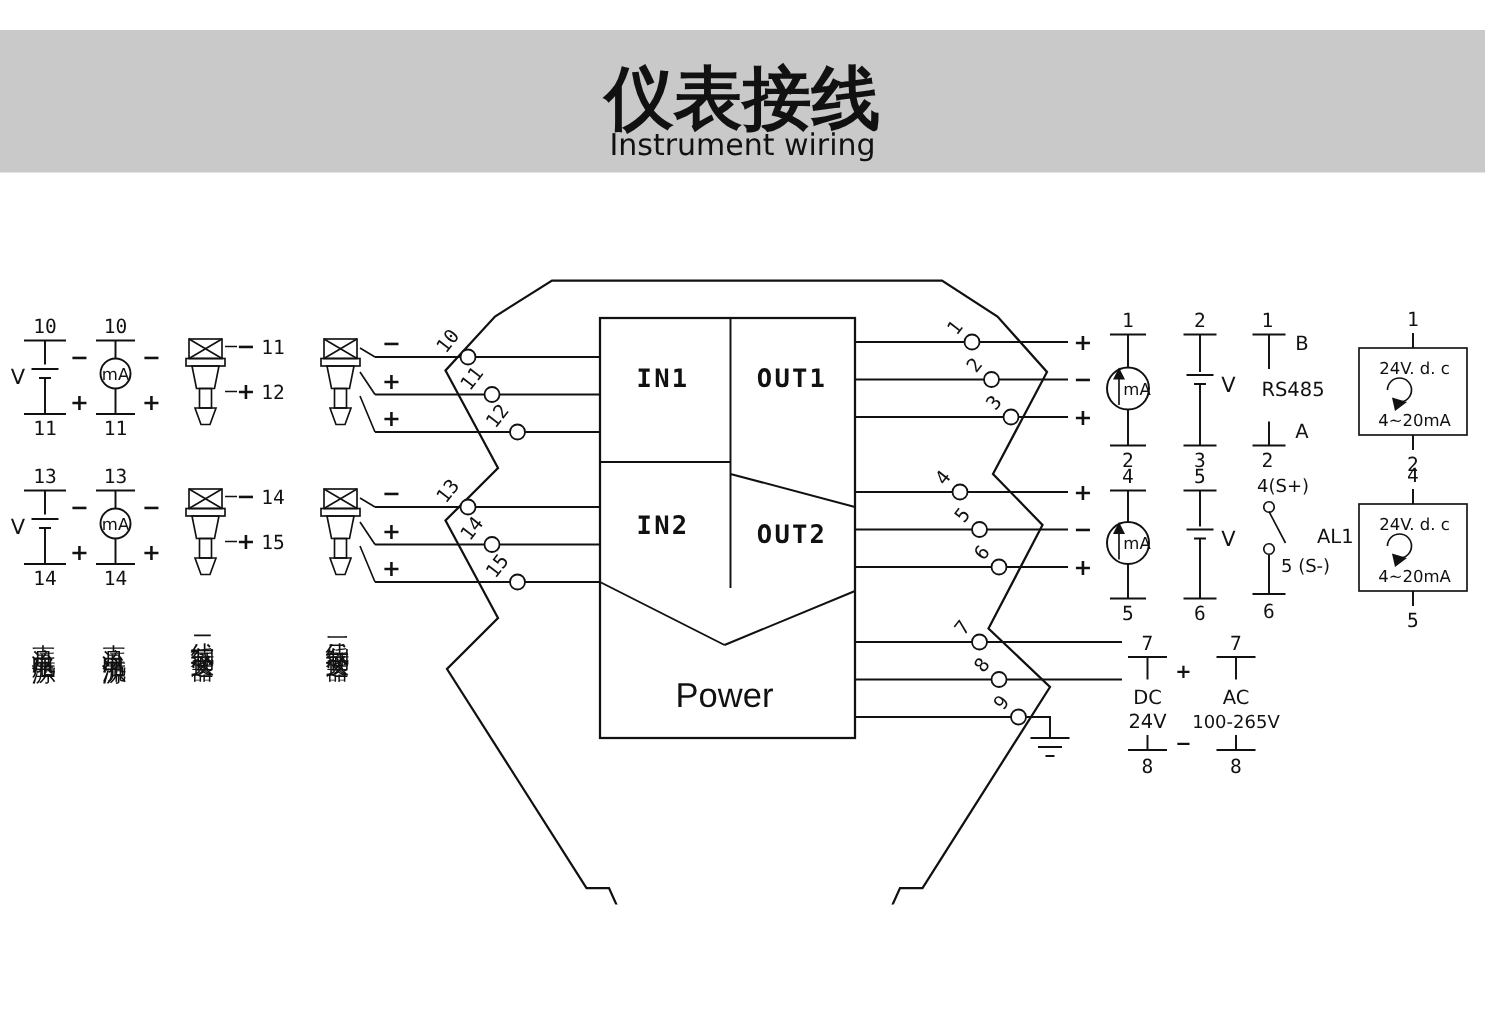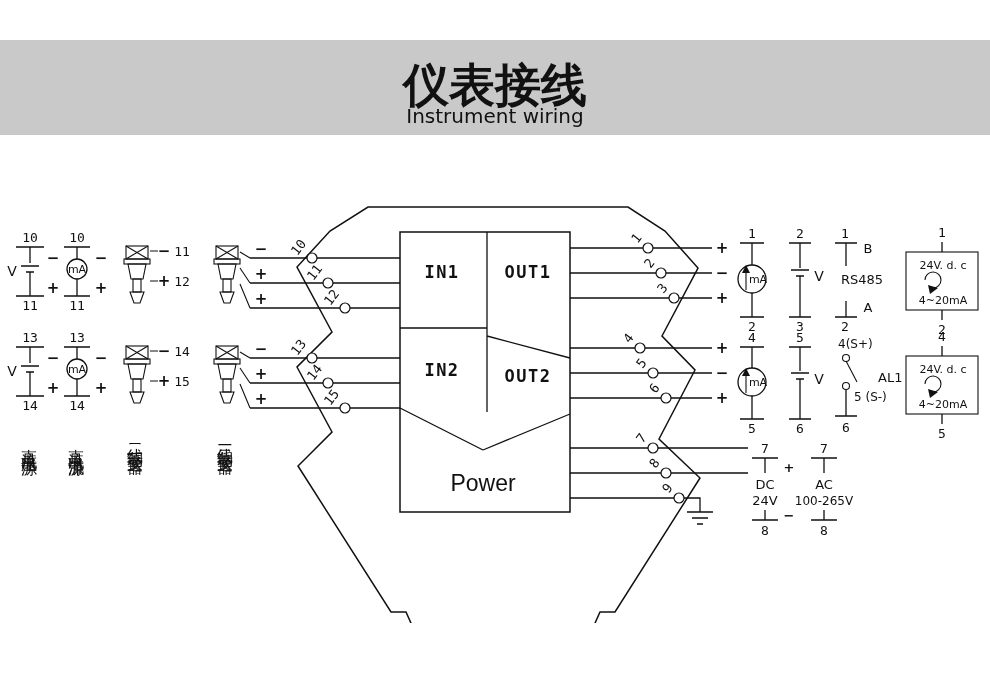--- a/index.html
+++ b/index.html
@@ -1,18 +1,18 @@
 <!DOCTYPE html>
 <html><head>
 <meta charset="utf-8">
 <style>
   * { box-sizing: border-box; }
   body { margin:0; background:#ffffff; }
   .stage { position:relative; width:990px; height:603px; background:#fff; overflow:hidden;
-           font-family:"DejaVu Sans","Liberation Sans",sans-serif;margin-top:20px; }
+           font-family:"DejaVu Sans","Liberation Sans",sans-serif; }
   svg { position:absolute; left:0; top:0; }
   text { fill:#111; }
   .title { font:bold 46px "DejaVu Sans","Liberation Sans",sans-serif; }
   .sub   { font:20px "DejaVu Sans","Liberation Sans",sans-serif; }
   .num   { font:13px "DejaVu Sans Mono","Liberation Mono",monospace; }
   .lbl   { font:14px "DejaVu Sans",sans-serif; }
   .s13   { font:13px "DejaVu Sans",sans-serif; }
   .s12   { font:12px "DejaVu Sans",sans-serif; }
   .sm    { font:11px "DejaVu Sans",sans-serif; }
   .sign  { font:bold 15px "DejaVu Sans",sans-serif; }

